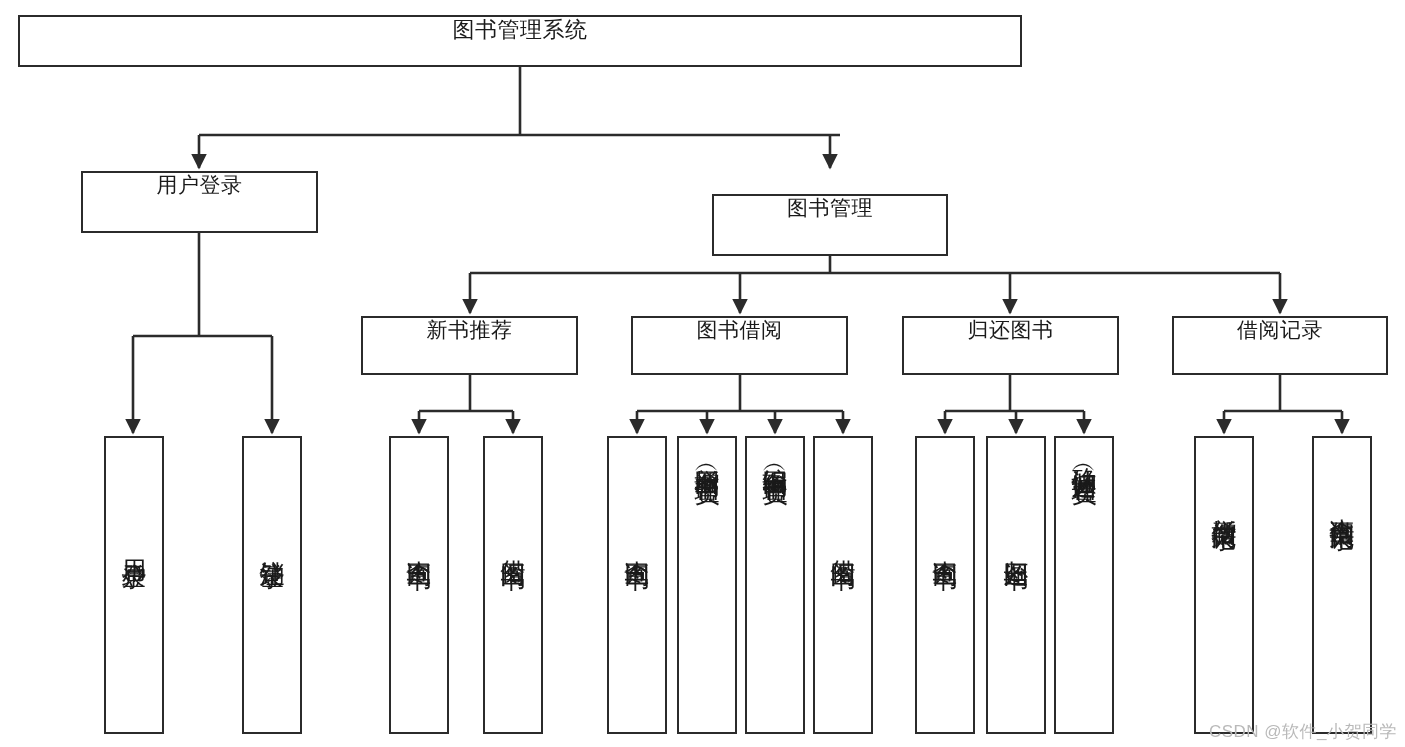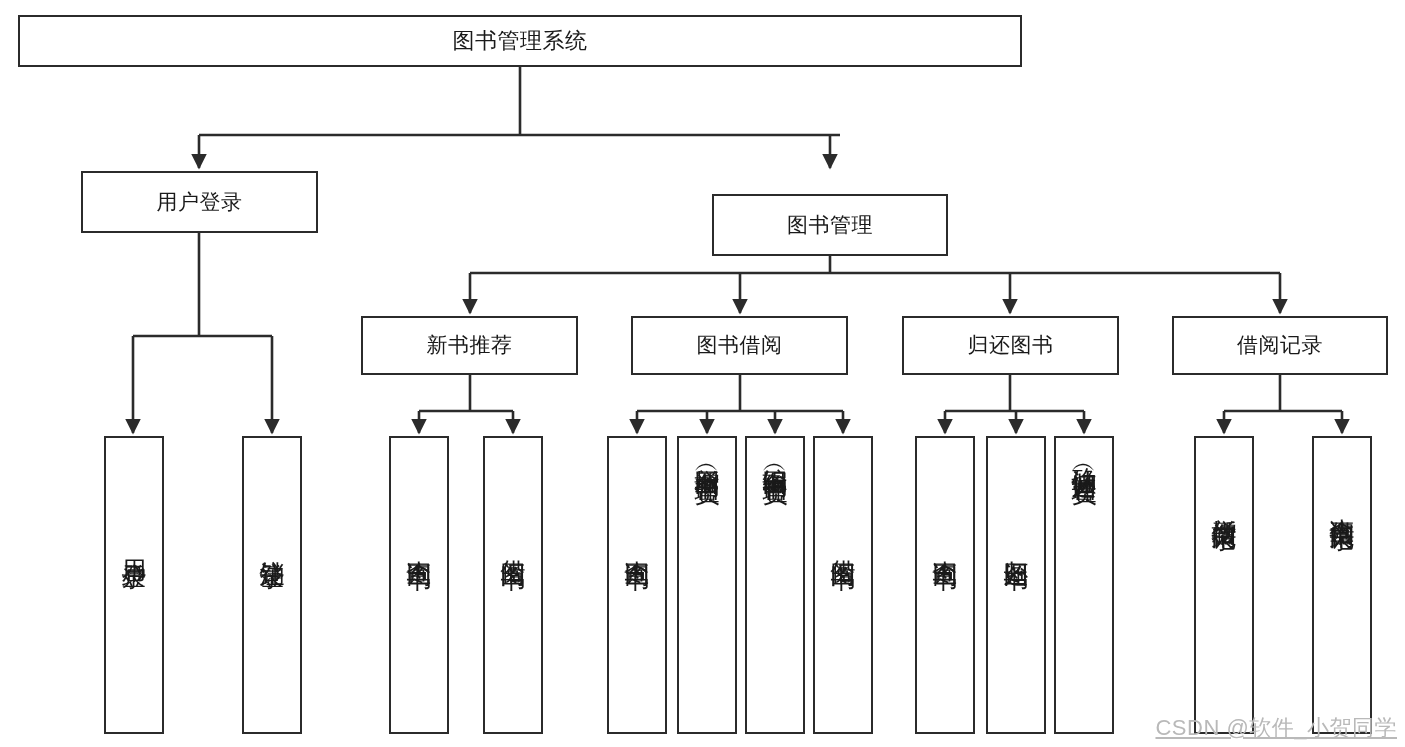--- a/index.html
+++ b/index.html
@@ -26,21 +26,20 @@
     width: 1405px;
     height: 747px;
     pointer-events: none;
   }
   .node {
     position: absolute;
     box-sizing: border-box;
     background: #ffffff;
     border: 2px solid #2b2b2b;
     display: flex;
-    align-items: center;
     justify-content: center;
     color: #1a1a1a;
   }
   .node .label {
     display: block;
     text-align: center;
     line-height: 1.18;
     white-space: nowrap;
   }
   .node.horizontal .label {
@@ -68,25 +67,24 @@
   .node.vertical.short .label {
     margin-top: 96px;
   }
   .node.vertical.med .label {
     margin-top: 54px;
   }
   .watermark {
     position: absolute;
     right: 8px;
     bottom: 4px;
-    font-size: 22px;
+    font-size: 17px;
     color: #b9b9b9;
     white-space: nowrap;
     letter-spacing: 0.5px;
-    text-decoration: underline;
   }
 </style>
 </head>
 <body>
 
 <div id="diagram-root">
 
   <svg class="connectors" viewBox="0 0 1405 747" xmlns="http://www.w3.org/2000/svg">
     <defs>
       <marker id="arrow" viewBox="0 0 10 10" refX="9" refY="5" markerWidth="6" markerHeight="6" orient="auto-start-reverse">

